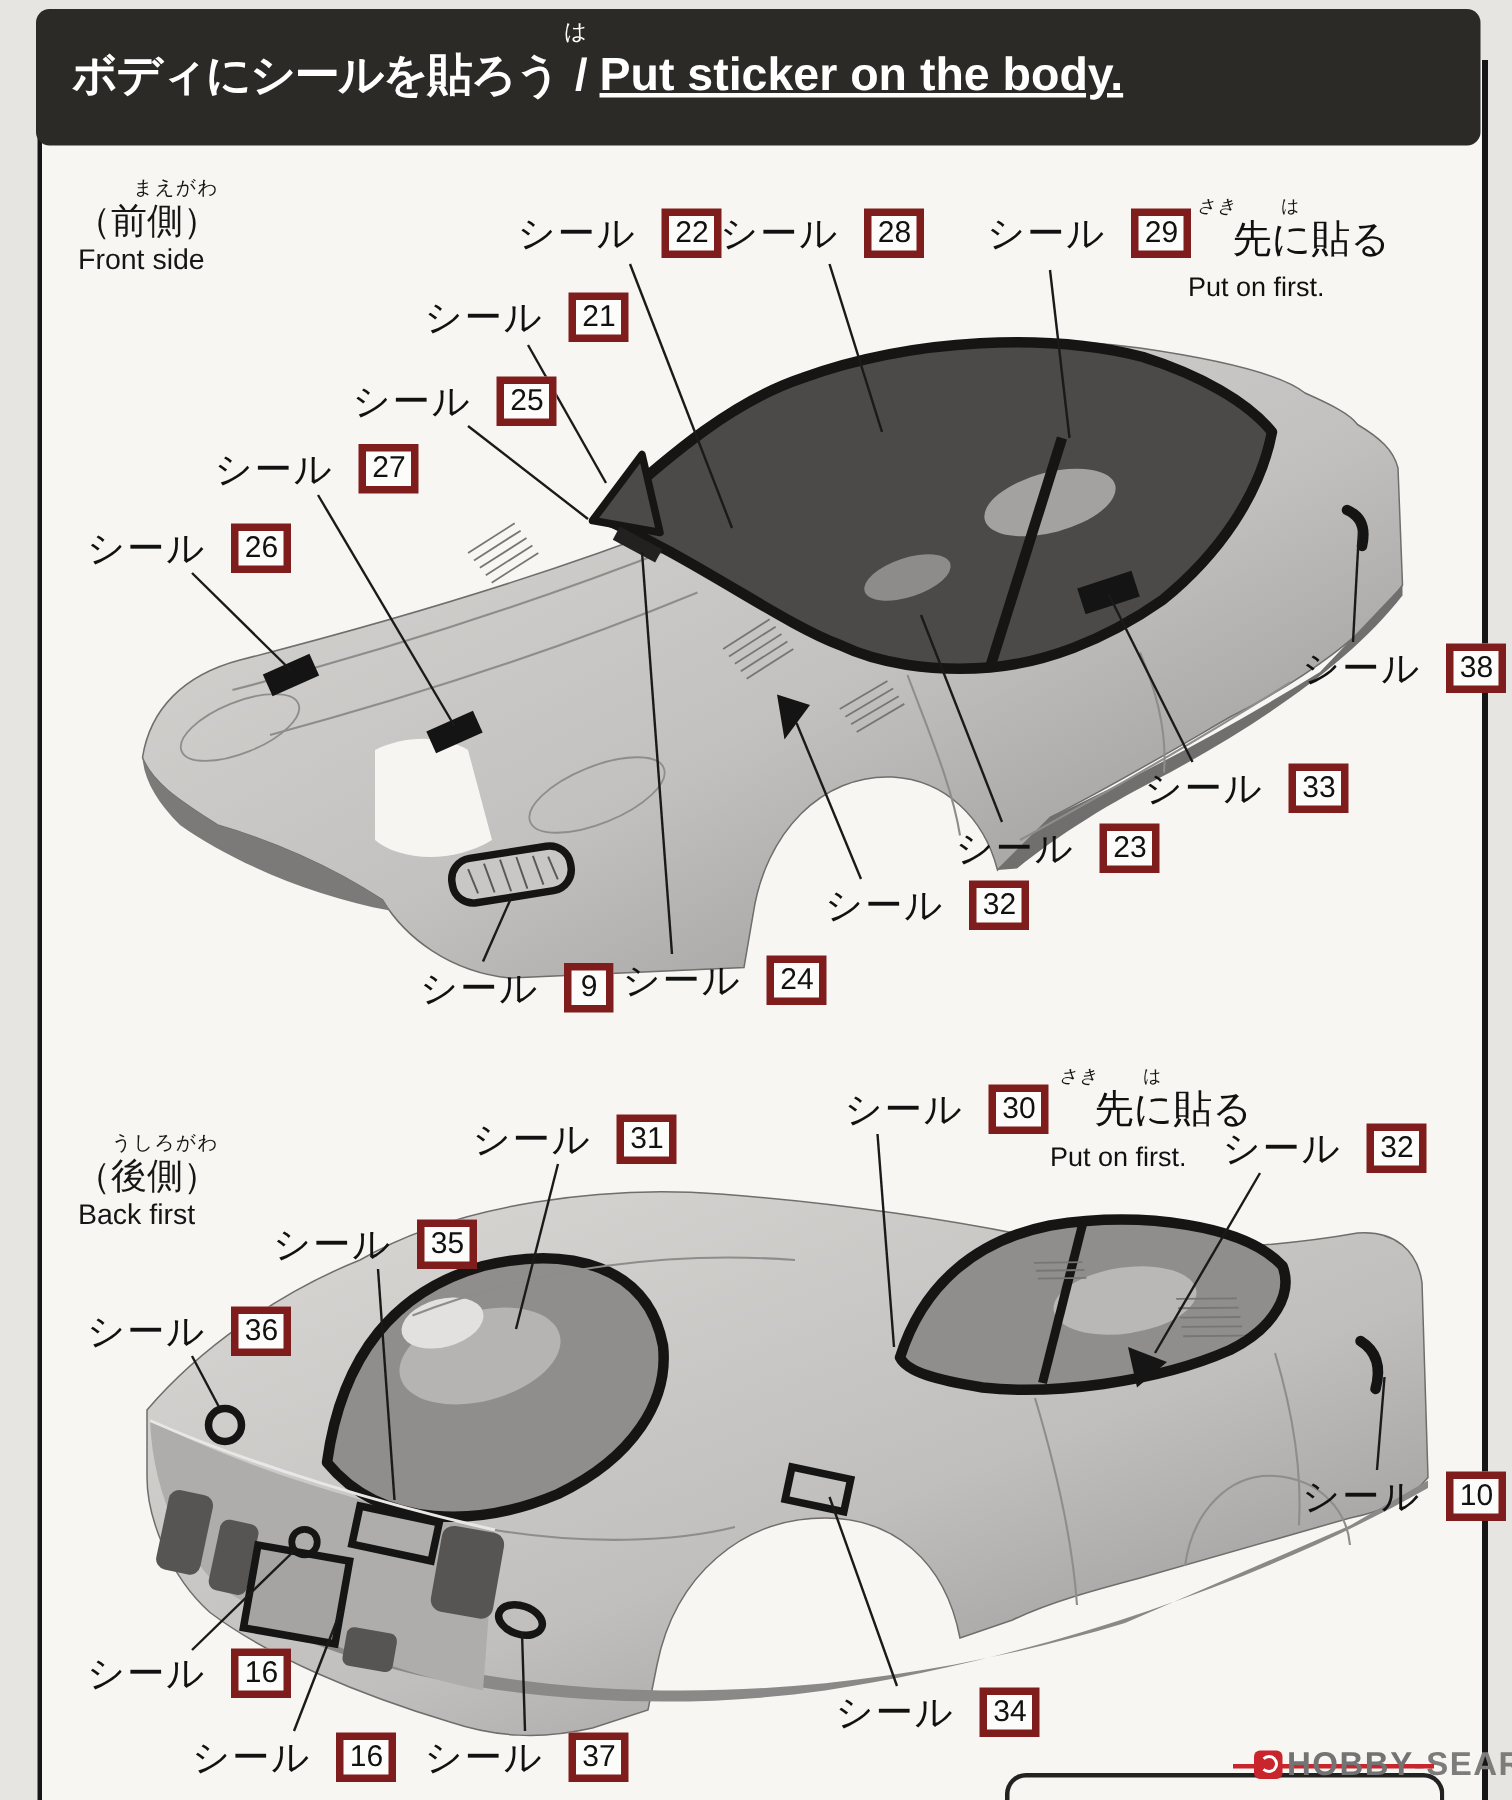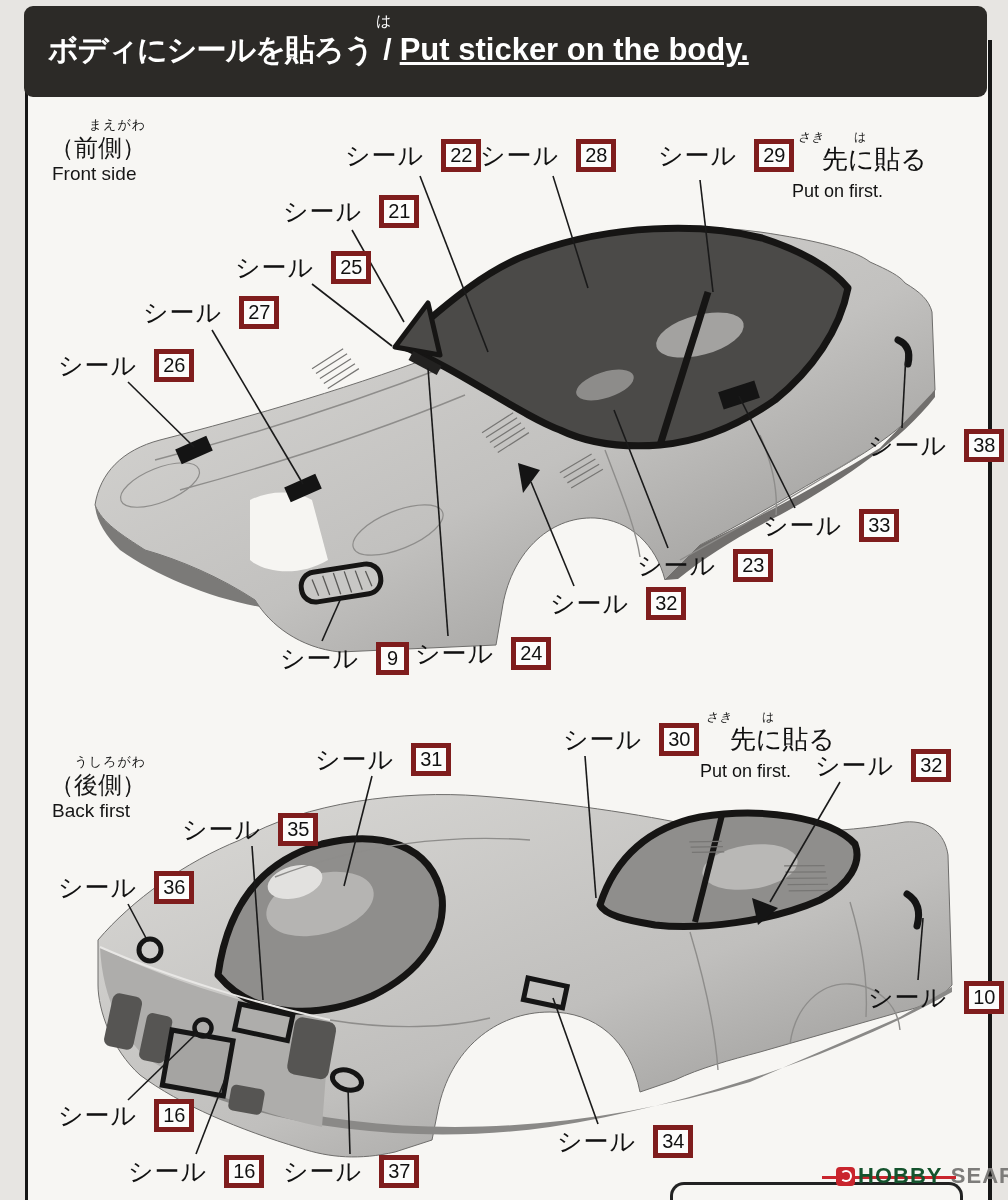--- a/index.html
+++ b/index.html
@@ -40,21 +40,21 @@
   
   .nextbox{position:absolute;left:670px;top:1182px;width:287px;height:30px;
            border:3px solid #222;border-bottom:none;border-radius:14px 14px 0 0;z-index:2;}
   
   .wm{position:absolute;left:836px;top:1163px;display:flex;align-items:center;z-index:7;}
   .wm-line{position:absolute;left:-14px;top:13px;width:134px;height:3px;background:#c9252d;}
   .wm-icon{width:19px;height:19px;background:#c9252d;border-radius:4px;position:relative;
            margin-right:3px;flex:none;}
   .wm-icon::after{content:"";position:absolute;inset:3.5px;border:2.5px solid #fff;
            border-radius:50%;border-left-color:transparent;}
-  .wm-hobby{color:#14532d;font-size:22px;font-weight:bold;letter-spacing:1px;position:relative;}
+  .wm-hobby{color:#737373;font-size:22px;font-weight:bold;letter-spacing:1px;position:relative;}
   .wm-search{color:#7d7c7a;font-size:22px;font-weight:bold;letter-spacing:1px;white-space:nowrap;}
 </style>
 </head>
 <body>
 
 <div class="page">
 
   <div class="frame"></div>
 
   <div class="hdr">

